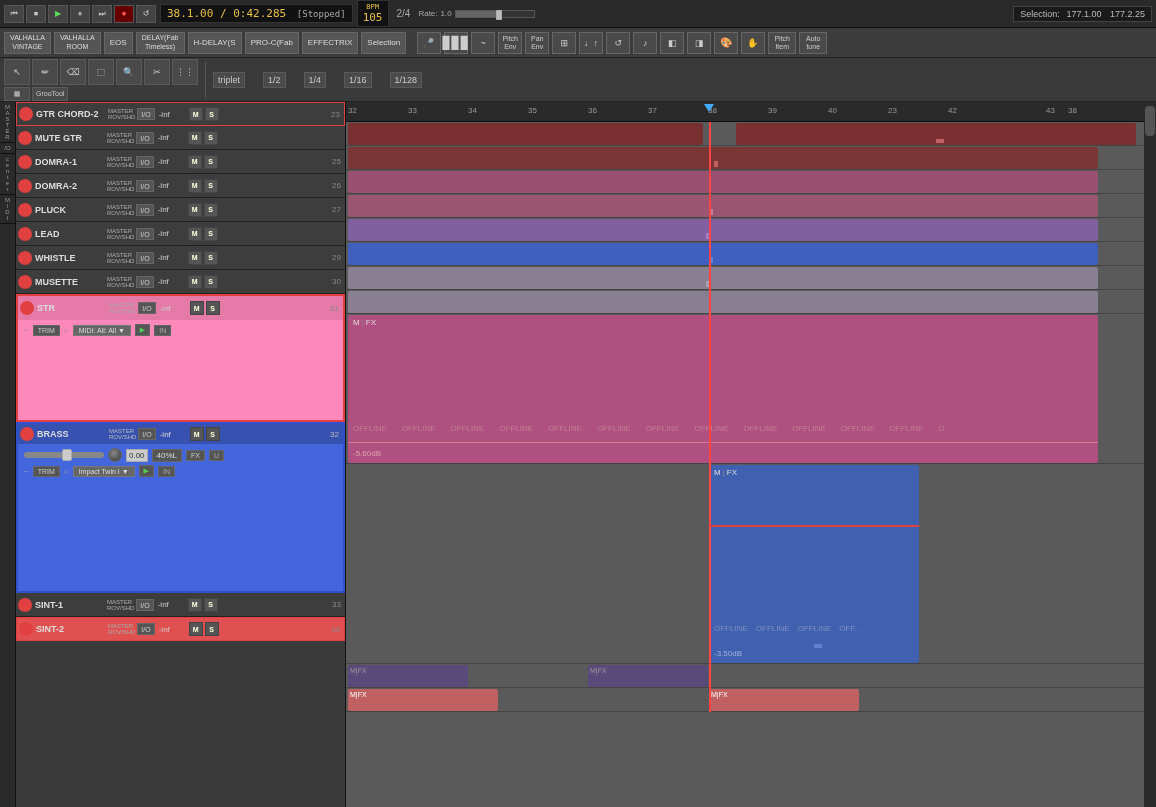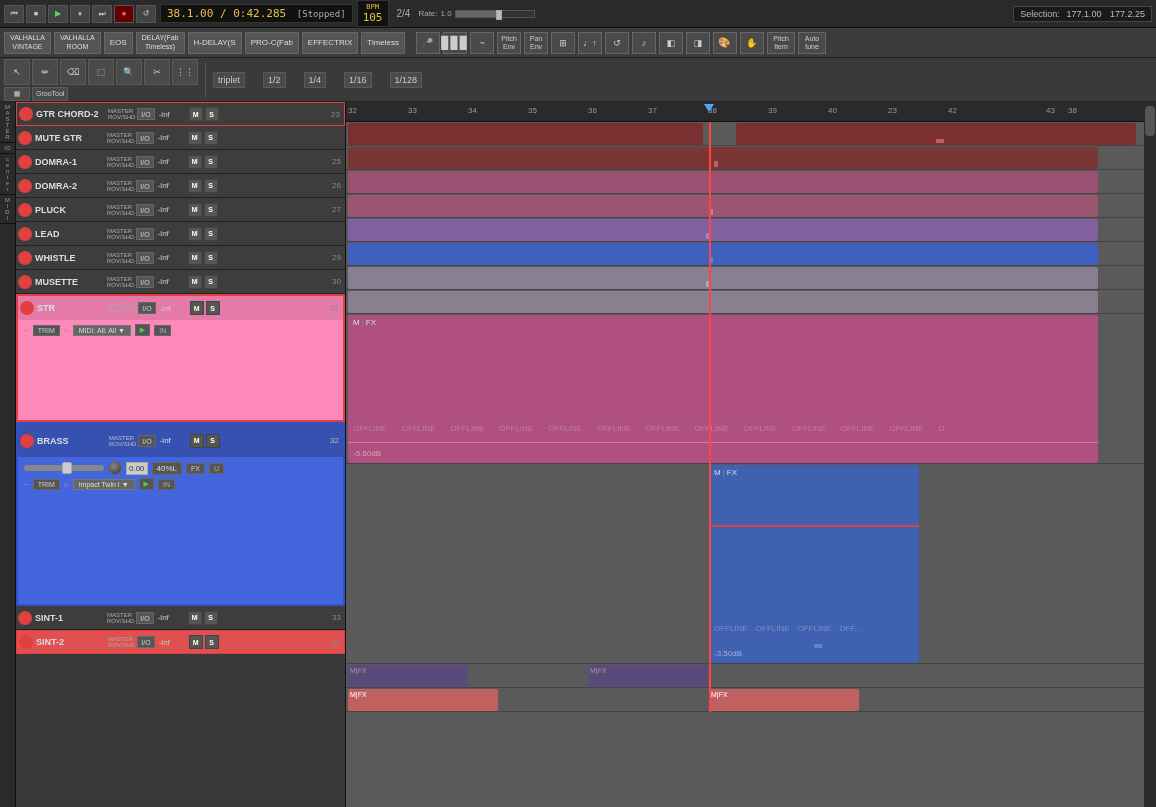--- a/index.html
+++ b/index.html
@@ -459,21 +459,21 @@
       <div>ROOM</div>
   </div>
   <div class="plugin-btn">EOS</div>
   <div class="plugin-btn plugin-btn-dual" style="font-size:7px; text-align:center; line-height:1.2;">
     <div>DELAY(Fab</div>
       <div>Timeless)</div>
   </div>
   <div class="plugin-btn">H-DELAY(S</div>
   <div class="plugin-btn">PRO-C(Fab</div>
   <div class="plugin-btn">EFFECTRIX</div>
-  <div class="plugin-btn">Timeless</div>
+  <div class="plugin-btn">Selection</div>
 
   <div class="toolbar-icons">
     <div class="toolbar-icon">🎤</div>
     <div class="toolbar-icon" style="font-size:12px;">▊▊▊</div>
     <div class="toolbar-icon">~</div>
     <div class="toolbar-icon" style="font-size:7px; line-height:1.1; text-align:center;">Pitch<br>Env</div>
     <div class="toolbar-icon" style="font-size:7px; line-height:1.1; text-align:center;">Pan<br>Env</div>
     <div class="toolbar-icon">⊞</div>
     <div class="toolbar-icon">♩↑</div>
     <div class="toolbar-icon">↺</div>
@@ -675,21 +675,21 @@
           <div class="midi-btn">MIDI: All: All ▼</div>
           <div class="play-in-btn">▶</div>
           <div class="in-btn">IN</div>
         </div>
       </div>
 
       <div style="height: 80px;"></div>
     </div>
 
     <div style="background:#4466dd; border: 2px solid #3050cc;">
-      <div class="track-row-main" style="background:rgba(0,0,0,0.2); height:33px; display:flex; align-items:center; padding: 0 2px;">
+      <div class="track-row-main" style="background:rgba(0,0,0,0.2); height:20px; display:flex; align-items:center; padding: 0 2px;">
         <div class="track-color-dot" style="background:#e04040;"></div>
         <div class="track-name">BRASS</div>
         <div class="track-routing">
             <span style="font-size:6px; color:#bbb;">MASTER</span>
             <span style="font-size:6px; color:#bbb;">ROV/SHD</span>
           </div>
         <div class="track-io-btn">I/O</div>
         <div class="track-vol" style="color:#ddd;">-inf</div>
         <div class="track-ms-btns">
           <div class="ms-btn m">M</div>

